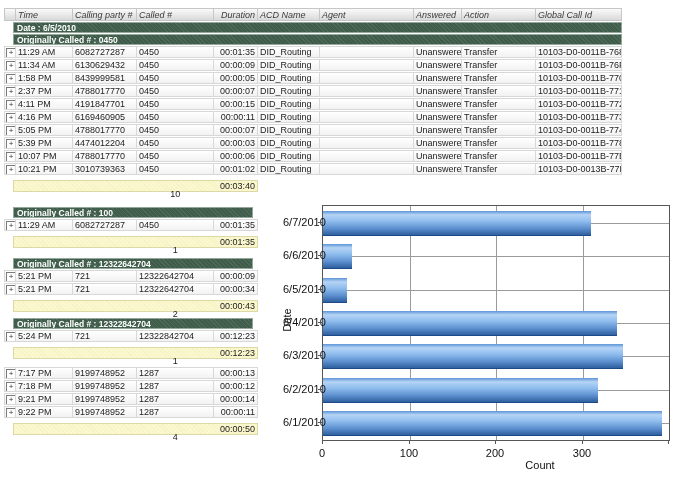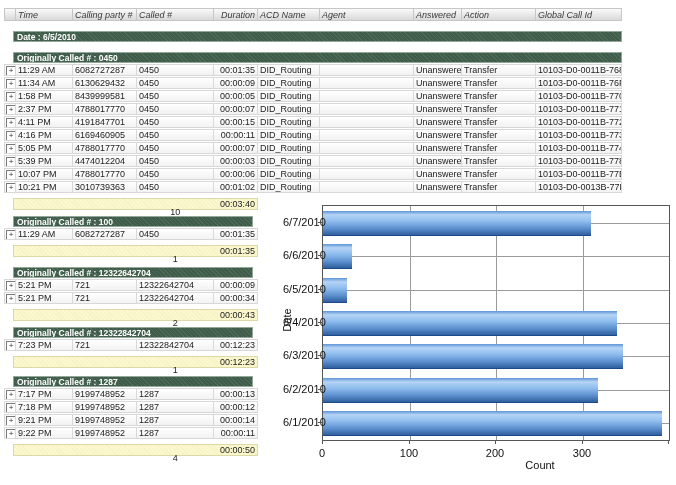--- a/index.html
+++ b/index.html
@@ -6,21 +6,21 @@
   body{width:676px;height:485px;position:relative;background:#fff;
        font-family:"Liberation Sans",sans-serif;font-size:9px;color:#222;overflow:hidden;}
 
   .tbl{position:absolute;left:4px;}
   .hrow{display:flex;height:13px;line-height:12px;}
   .hcell{box-sizing:border-box;border:1px solid #c6c6c6;border-left:none;
          background:linear-gradient(#fafafa,#d9d9d9);font-style:italic;color:#3a3a3a;
          padding:0 2px;overflow:hidden;white-space:nowrap;}
   .hcell:first-child{border-left:1px solid #c6c6c6;}
 
-  .band{height:11px;line-height:10px;margin-left:9px;margin-top:10px;box-sizing:border-box;
+  .band{height:11px;line-height:10px;margin-left:9px;margin-top:1px;box-sizing:border-box;
         background:#3e5c49 repeating-linear-gradient(45deg,rgba(255,255,255,.08) 0 1px,transparent 1px 3px);
         color:#fff;font-weight:bold;font-size:8.5px;padding-left:3px;
         border:1px solid #93a79a;white-space:nowrap;overflow:hidden;}
   .band.wide{width:calc(100% - 9px);}
   .band.narrow{width:240px;}
 
   .trow{display:flex;height:12px;line-height:11px;margin-top:1px;}
   .tcell{box-sizing:border-box;border:1px solid #d8d8d8;border-left:none;
          background:linear-gradient(#ffffff,#f2f2f2);padding:0 2px;
          overflow:hidden;white-space:nowrap;}
@@ -238,33 +238,32 @@
       <div class="sumrow">
         <span class="sum-spacer"></span>
         <span class="sum-count">2</span>
         <span class="sum-dur">00:00:43</span>
       </div>
     </div>
     <div class="grp" style="top: 317px; width: 254px;">
       <div class="band narrow">Originally Called # : 12322842704</div>
       <div class="trow">
         <div class="tcell c0"><span class="expand">+</span></div>
-        <div class="tcell c1">7:23 PM</div>
+        <div class="tcell c1">5:24 PM</div>
         <div class="tcell c2">721</div>
         <div class="tcell c3">12322842704</div>
         <div class="tcell c4">00:12:23</div>
       </div>
       <div class="sumrow">
         <span class="sum-spacer"></span>
         <span class="sum-count">1</span>
         <span class="sum-dur">00:12:23</span>
       </div>
     </div>
     <div class="grp" style="top: 366px; width: 254px;">
-      <div class="band narrow">Originally Called # : 1287</div>
       <div class="trow">
         <div class="tcell c0"><span class="expand">+</span></div>
         <div class="tcell c1">7:17 PM</div>
         <div class="tcell c2">9199748952</div>
         <div class="tcell c3">1287</div>
         <div class="tcell c4">00:00:13</div>
       </div>
       <div class="trow">
         <div class="tcell c0"><span class="expand">+</span></div>
         <div class="tcell c1">7:18 PM</div>

